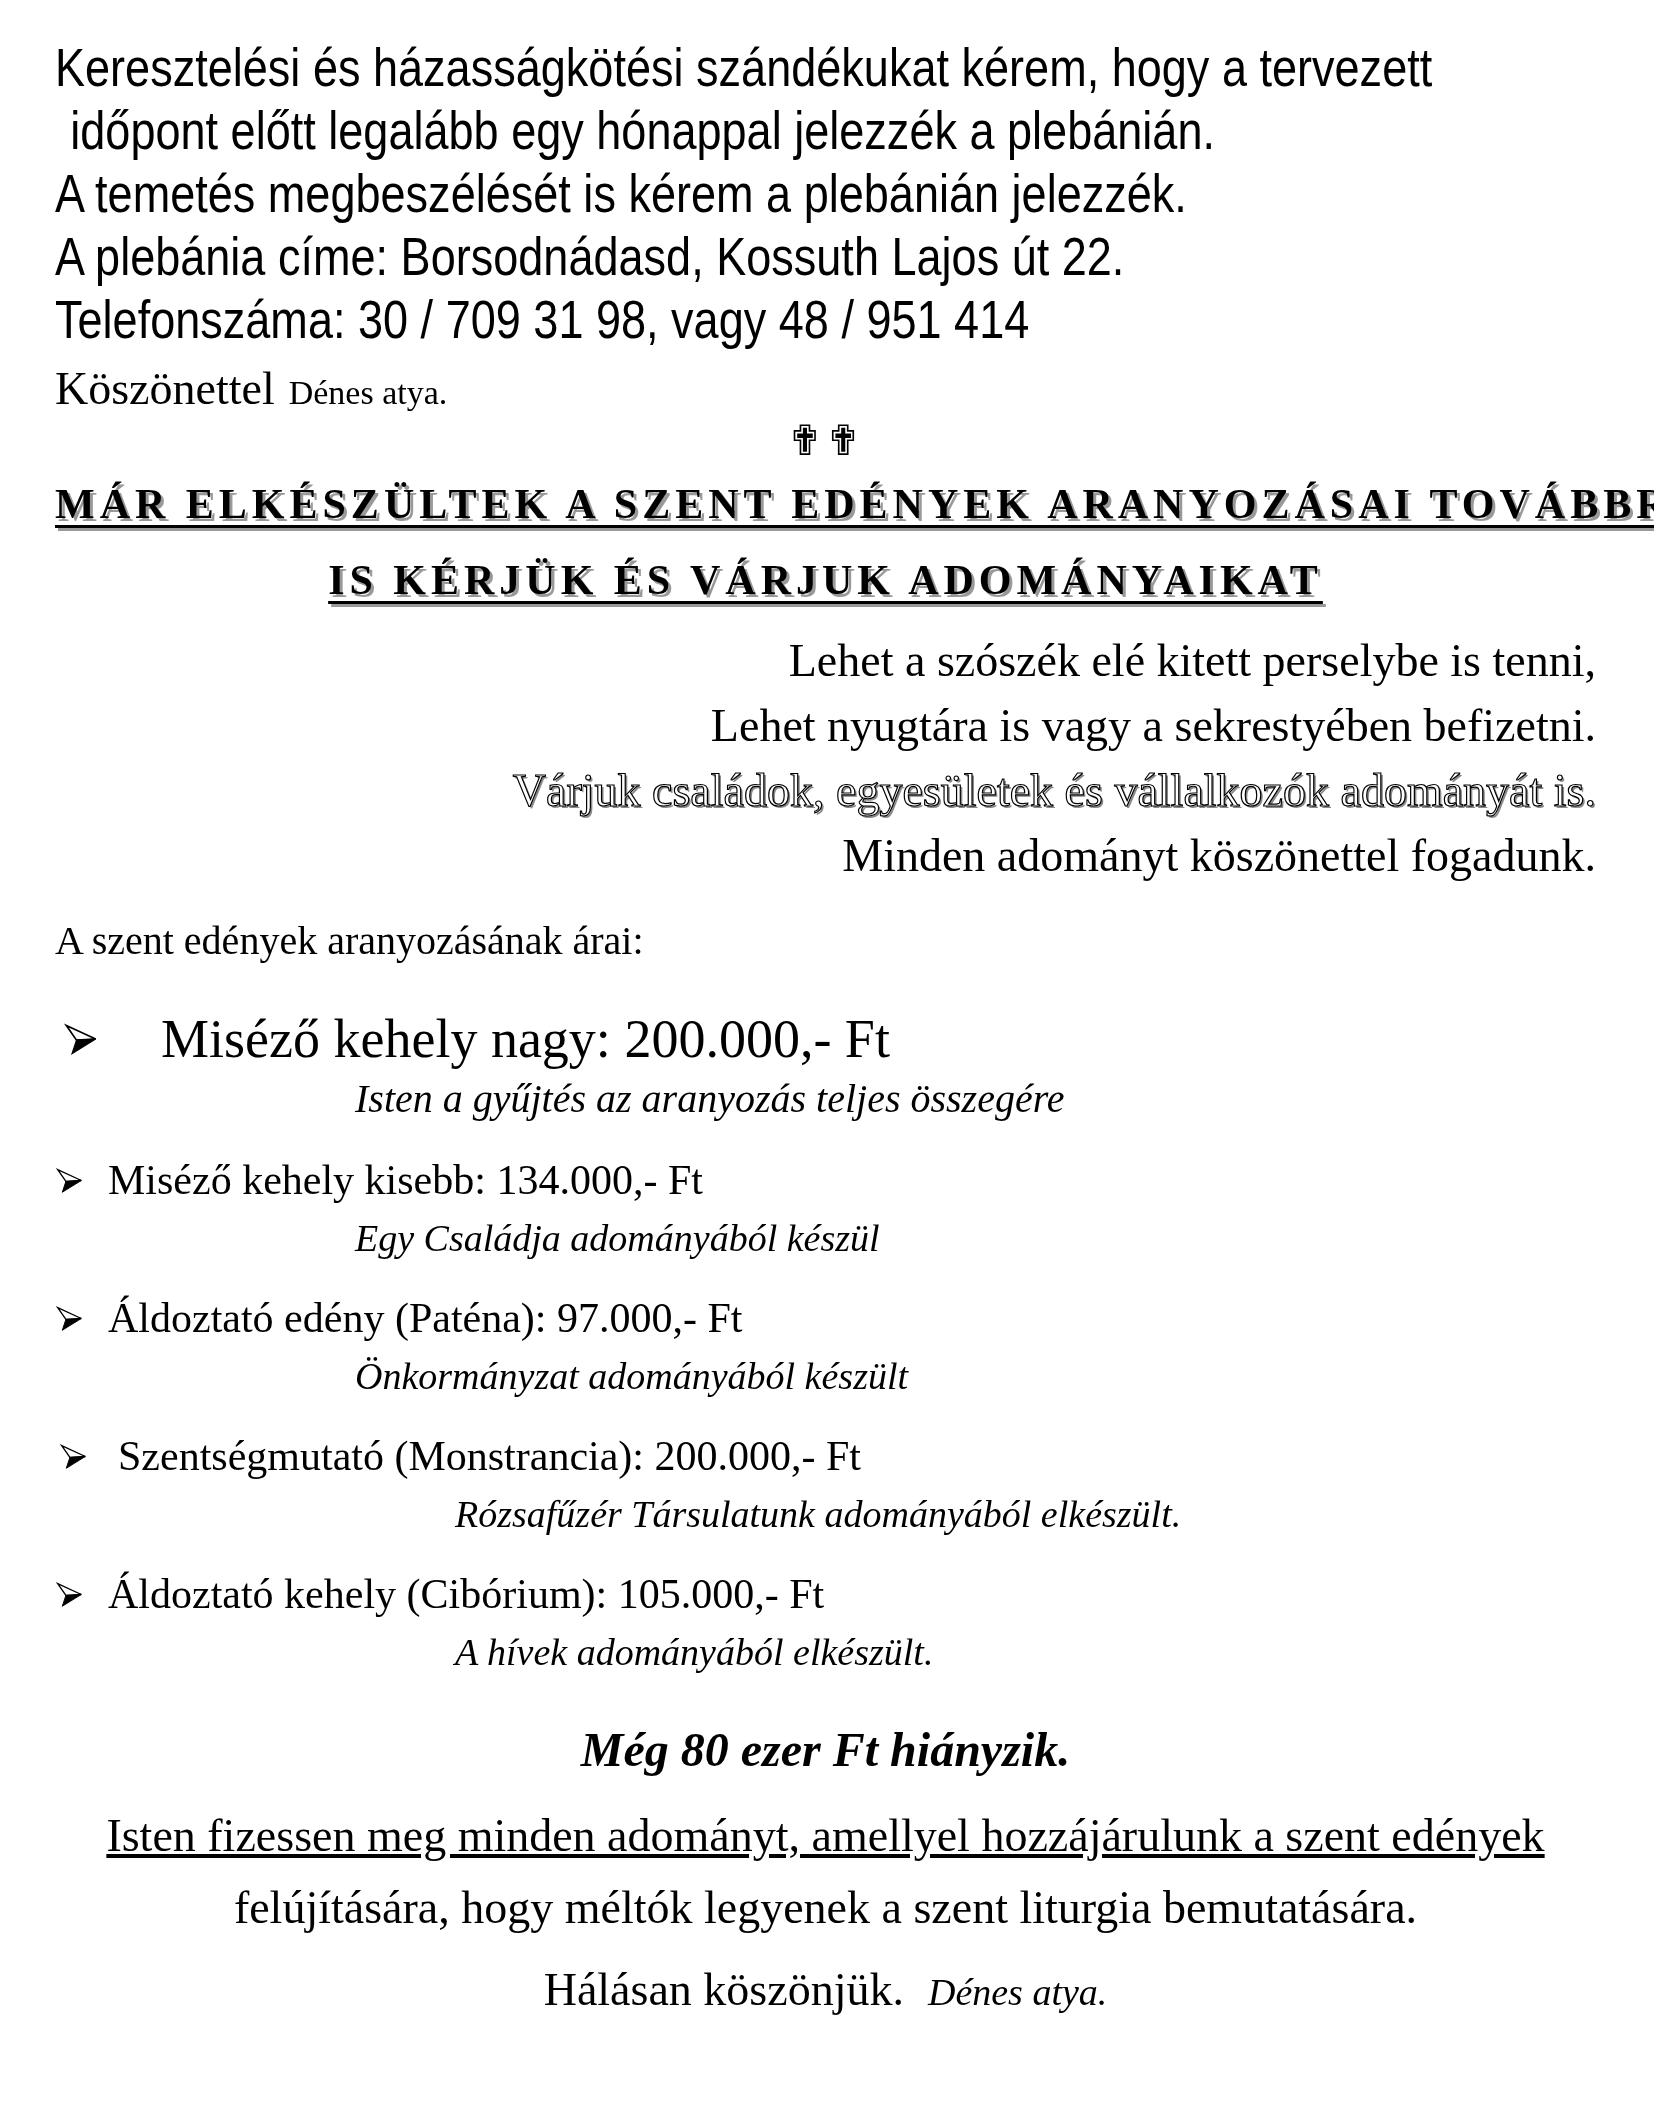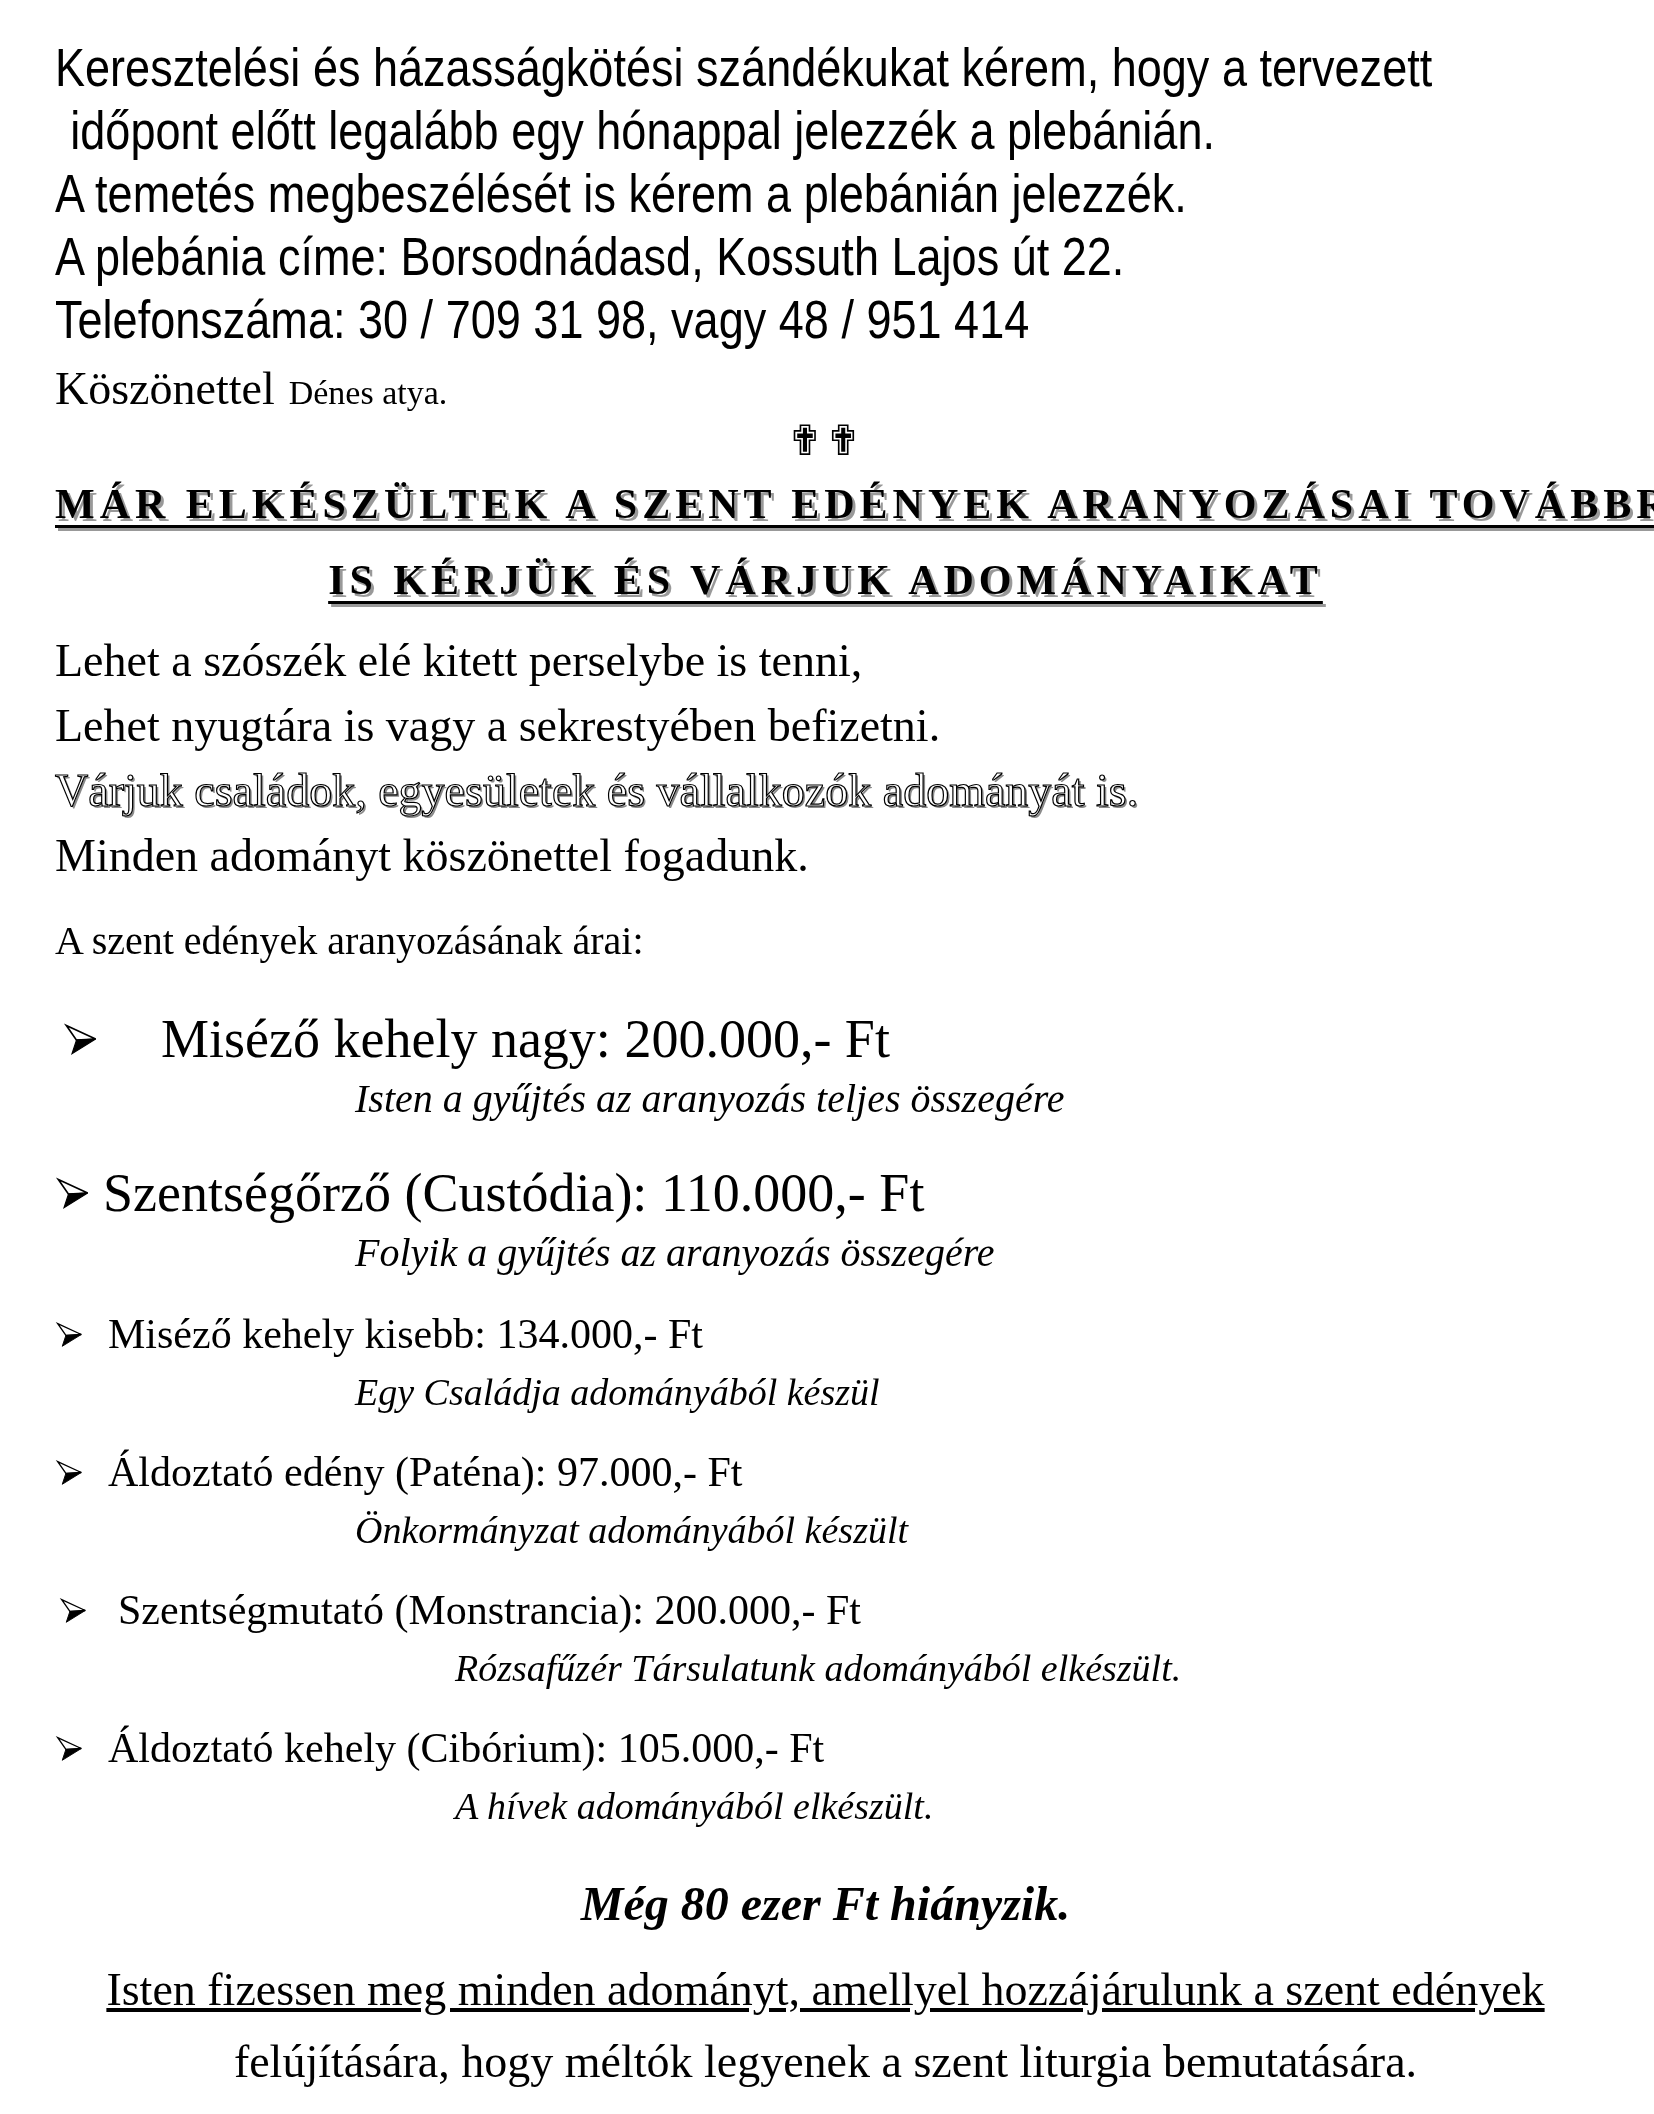--- a/index.html
+++ b/index.html
@@ -36,21 +36,21 @@
     margin-top:2px;
   }
   .heading-line {
     text-decoration:underline;
     text-decoration-thickness:3px;
     text-underline-offset:7px;
     text-shadow:3px 3px 0 rgba(0,0,0,0.40);
     white-space:nowrap;
   }
 
-  .center-lines { margin-top:10px; text-align:left; font-size:46px; line-height:65px; }
+  .center-lines { margin-top:10px; text-align:right; font-size:46px; line-height:65px; }
   .center-line { white-space:nowrap; }
   @supports (-webkit-text-stroke: 1px black) {
     .outlined {
       color:#ffffff;
       -webkit-text-stroke:1.2px #000000;
       text-shadow:2px 2px 0 #8a8a8a;
     }
   }
 
   .list-title { margin-top:24px; font-size:40px; line-height:58px; }
@@ -122,32 +122,20 @@
         <svg viewBox="0 0 32 32">
             <polygon points="3,4 29,16 12,17" fill="#ffffff" stroke="#000000" stroke-width="1.5"></polygon>
             <polygon points="12,17 29,16 8,29" fill="#000000" stroke="#000000" stroke-width="1"></polygon>
           </svg>
       </span>
       <span class="item-label">Miséző kehely nagy: 200.000,- Ft</span>
     </div>
     <div class="item-note">Isten a gyűjtés az aranyozás teljes összegére</div>
   </div>
 
-  <div class="item large item2">
-    <div class="item-row">
-      <span class="bullet">
-        <svg viewBox="0 0 32 32">
-            <polygon points="3,4 29,16 12,17" fill="#ffffff" stroke="#000000" stroke-width="1.5"></polygon>
-            <polygon points="12,17 29,16 8,29" fill="#000000" stroke="#000000" stroke-width="1"></polygon>
-          </svg>
-      </span>
-      <span class="item-label">Szentségőrző (Custódia): 110.000,- Ft</span>
-    </div>
-    <div class="item-note">Folyik a gyűjtés az aranyozás összegére</div>
-  </div>
 
   <div class="item small item3">
     <div class="item-row">
       <span class="bullet">
         <svg viewBox="0 0 32 32">
             <polygon points="3,4 29,16 12,17" fill="#ffffff" stroke="#000000" stroke-width="1.5"></polygon>
             <polygon points="12,17 29,16 8,29" fill="#000000" stroke="#000000" stroke-width="1"></polygon>
           </svg>
       </span>
       <span class="item-label">Miséző kehely kisebb: 134.000,- Ft</span>

